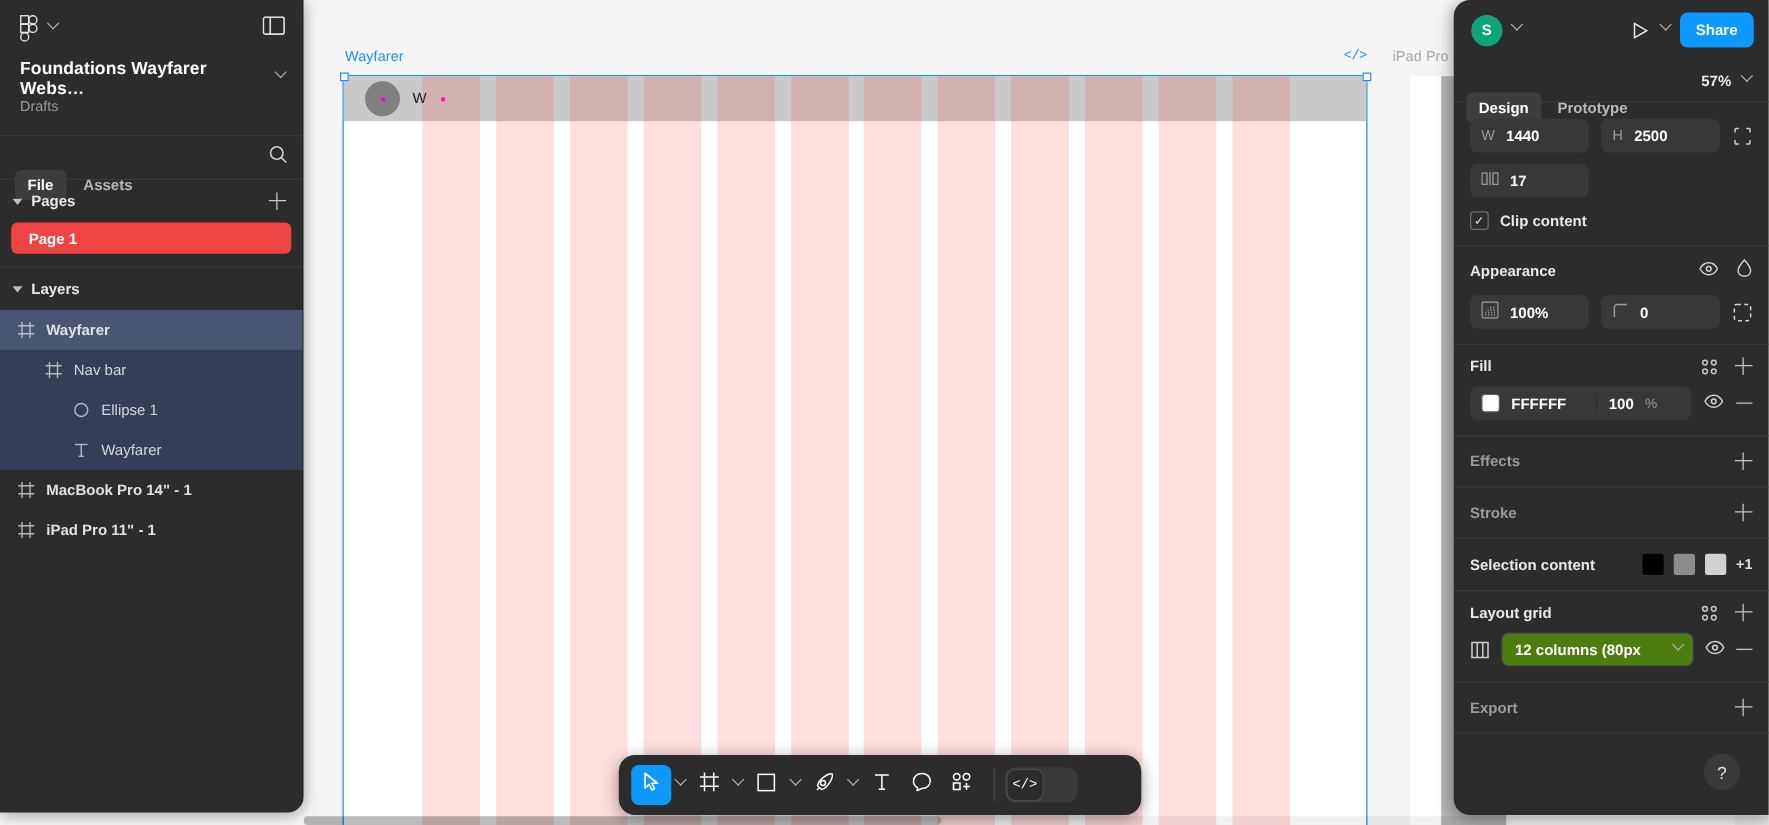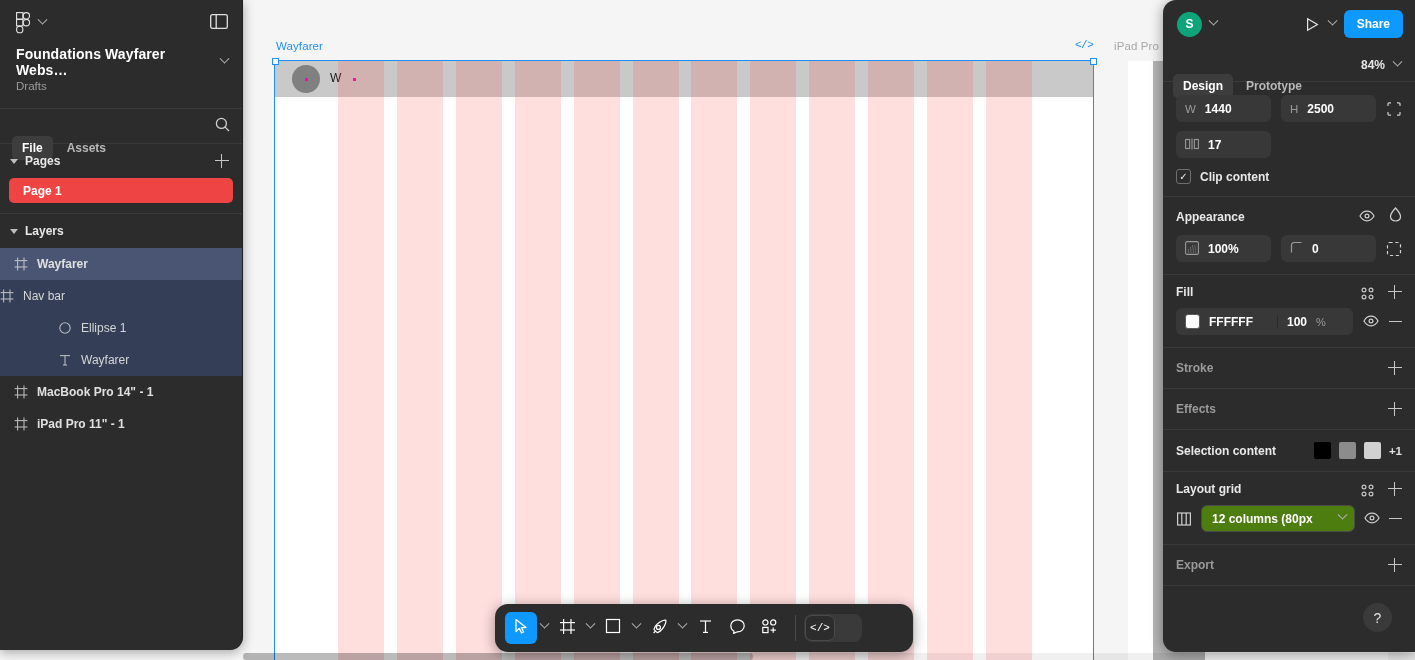--- a/index.html
+++ b/index.html
@@ -362,21 +362,21 @@
   <div id="layers-list">
       <div class="layer-row sel-parent" style="padding-left: 14px;">
         <span class="licon"><svg width="14" height="14" viewBox="0 0 14 14" fill="none" stroke="#cfcfcf" stroke-width="1.1">
             <line x1="3.6" y1="0.6" x2="3.6" y2="13.4"></line>
             <line x1="10" y1="0.6" x2="10" y2="13.4"></line>
             <line x1="0.6" y1="3.6" x2="13.4" y2="3.6"></line>
             <line x1="0.6" y1="10" x2="13.4" y2="10"></line>
           </svg></span>
         <span class="lname">Wayfarer</span>
       </div>
-      <div class="layer-row sel-child" style="">
+      <div class="layer-row sel-child" style="padding-left: 36px;">
         <span class="licon"><svg width="14" height="14" viewBox="0 0 14 14" fill="none" stroke="#cfcfcf" stroke-width="1.1">
             <line x1="3.6" y1="0.6" x2="3.6" y2="13.4"></line>
             <line x1="10" y1="0.6" x2="10" y2="13.4"></line>
             <line x1="0.6" y1="3.6" x2="13.4" y2="3.6"></line>
             <line x1="0.6" y1="10" x2="13.4" y2="10"></line>
           </svg></span>
         <span class="lname light">Nav bar</span>
       </div>
       <div class="layer-row sel-child" style="padding-left: 58px;">
         <span class="licon"><svg width="14" height="14" viewBox="0 0 14 14" fill="none" stroke="#cfcfcf" stroke-width="1.1">
@@ -426,21 +426,21 @@
       </span>
       <span style="margin-top:-4px;"><span class="chev sm"></span></span>
     </div>
     <button id="share-btn">Share</button>
   </div>
 
   <div id="rp-tabs">
     <div class="tab active">Design</div>
     <div class="tab">Prototype</div>
     <div id="zoom-wrap">
-      <span id="zoom-level">84%</span>
+      <span id="zoom-level">57%</span>
       <span style="margin-top:-4px;"><span class="chev sm"></span></span>
     </div>
   </div>
 
   <div class="rp-section" style="padding-top:4px;">
     <div class="rp-row">
       <div class="fld">
         <span class="lbl">W</span>
         <span>1440</span>
       </div>
@@ -545,28 +545,28 @@
           <path d="M1 6 C3 2.2 5.5 1.2 8 1.2 C10.5 1.2 13 2.2 15 6 C13 9.8 10.5 10.8 8 10.8 C5.5 10.8 3 9.8 1 6 Z"></path>
           <circle cx="8" cy="6" r="1.9"></circle>
         </svg>
       </span>
       <span class="minus-ico"></span>
     </div>
   </div>
 
   <div class="rp-section" style="padding:13px 13px;">
     <div class="sec-head-row">
-      <span class="sec-title dim">Stroke</span>
+      <span class="sec-title dim">Effects</span>
       <span class="plus-ico"></span>
     </div>
   </div>
 
   <div class="rp-section" style="padding:13px 13px;">
     <div class="sec-head-row">
-      <span class="sec-title dim">Effects</span>
+      <span class="sec-title dim">Stroke</span>
       <span class="plus-ico"></span>
     </div>
   </div>
 
   <div class="rp-section" style="padding:12px 13px;">
     <div class="sec-head-row" style="gap:8px;">
       <span class="sec-title">Selection content</span>
       <span class="sp" id="selcolor-swatches" style="display:flex;gap:8px;">
           <span class="selcolor-sw" style="background: rgb(0, 0, 0);"></span>
           <span class="selcolor-sw" style="background: rgb(140, 140, 140);"></span>

